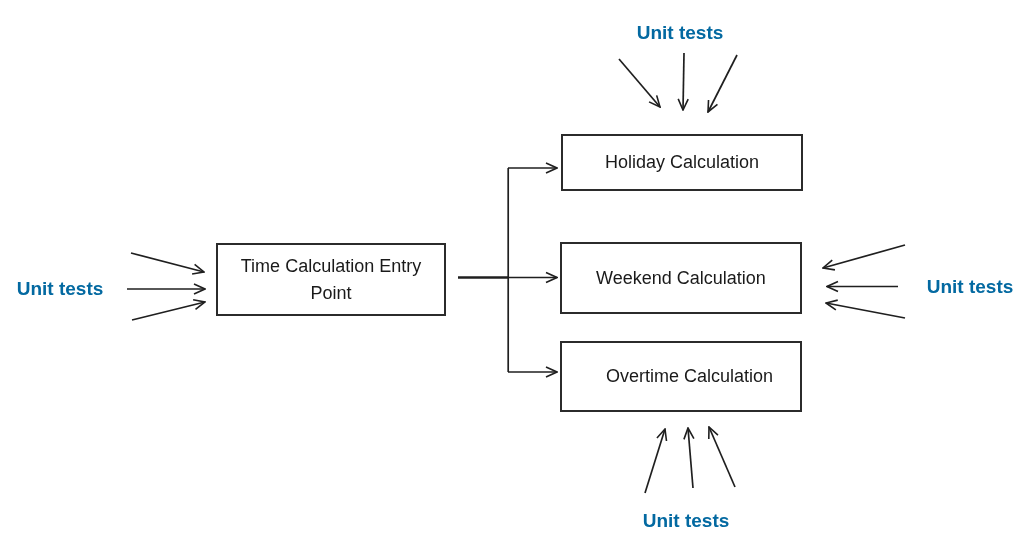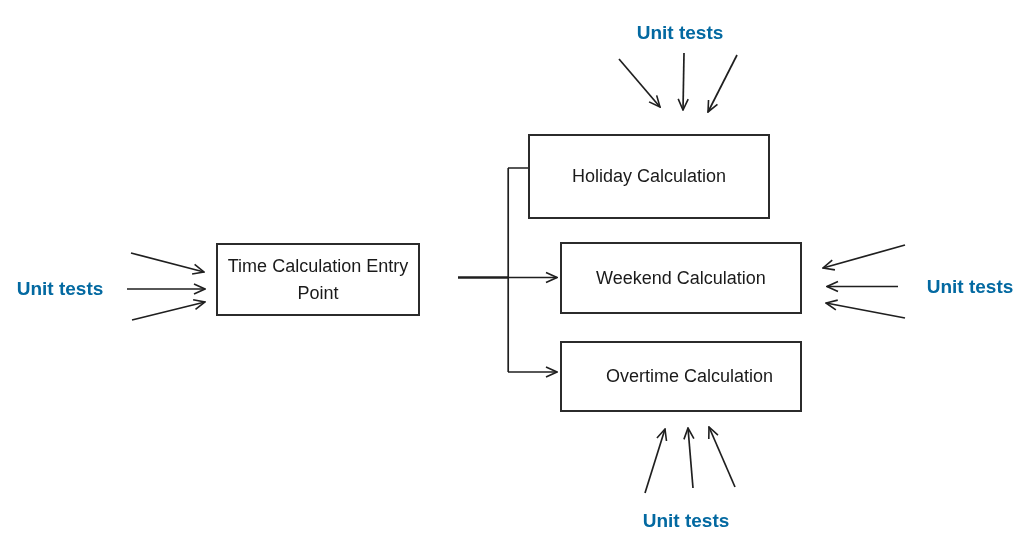--- a/index.html
+++ b/index.html
@@ -31,23 +31,23 @@
     align-items: center;
     justify-content: center;
     text-align: center;
   }
   .node-label {
     font-size: 18px;
     line-height: 1.45;
     color: #1a1a1a;
     font-weight: 400;
   }
-  #node-entry { left: 216px; top: 243px; width: 204px; height: 73px; }
+  #node-entry { left: 216px; top: 243px; width: 230px; height: 73px; }
   #node-entry .node-label { max-width: 212px; }
-  #node-holiday  { left: 528px; top: 134px; width: 242px; height: 85px; }
+  #node-holiday  { left: 561px; top: 134px; width: 242px; height: 57px; }
   #node-weekend  { left: 560px; top: 242px; width: 242px; height: 72px; align-items: center; }
   #node-overtime { left: 560px; top: 341px; width: 242px; height: 71px; padding-left: 17px; }
   .ut-label {
     position: absolute;
     font-size: 19px;
     font-weight: 700;
     color: #0369a1;
     text-align: center;
     white-space: nowrap;
   }

